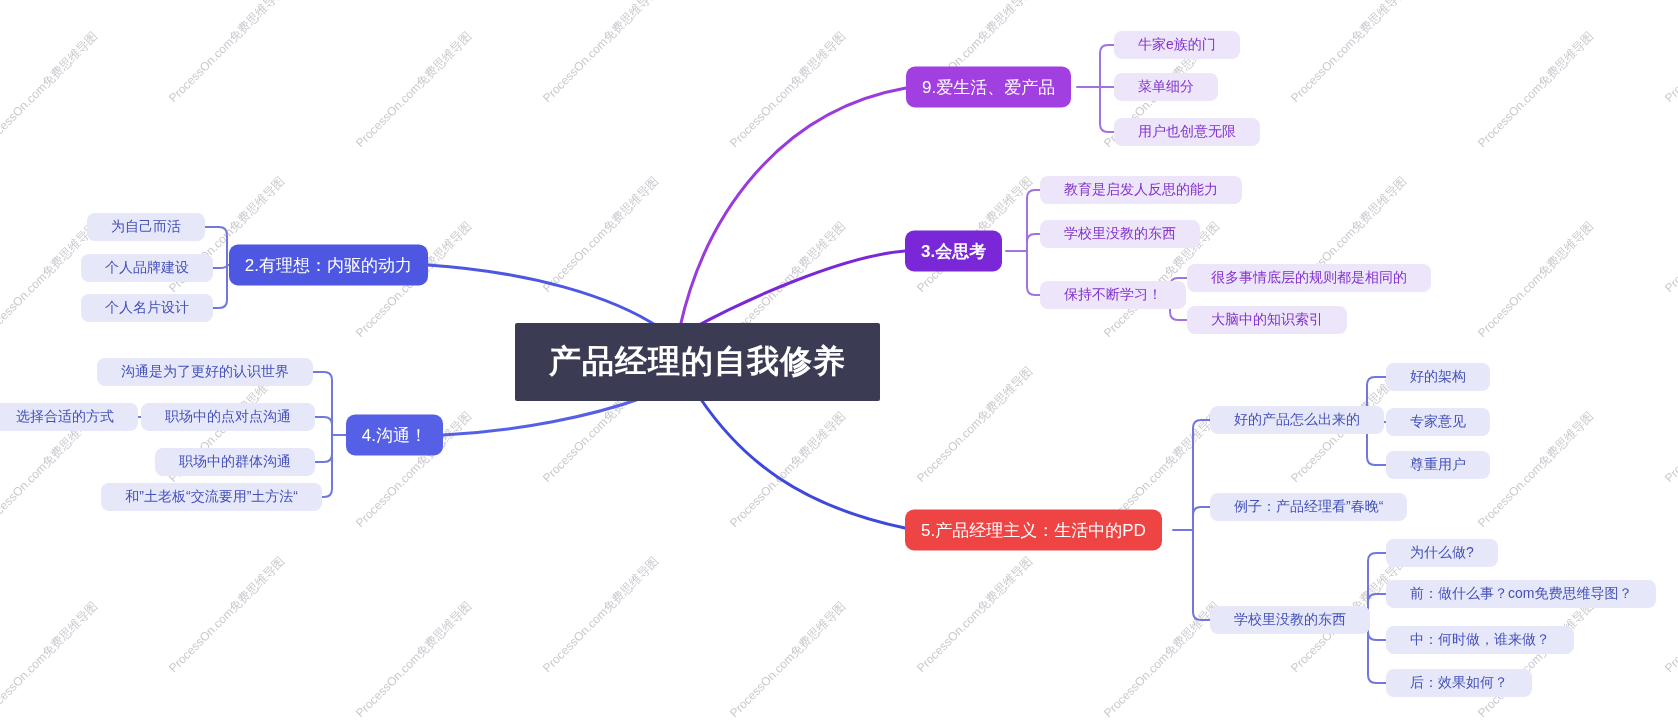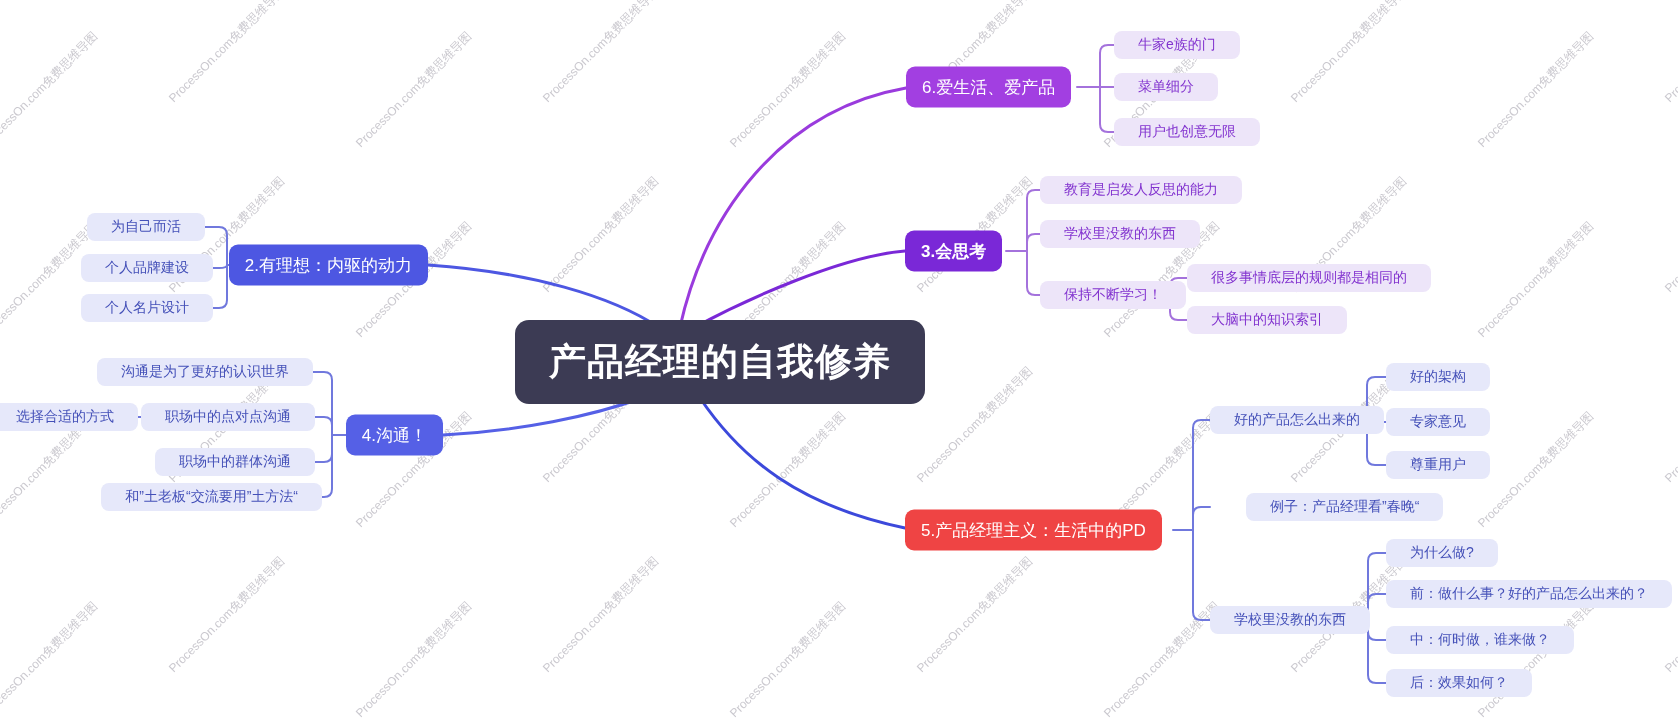--- a/index.html
+++ b/index.html
@@ -27,24 +27,24 @@
   .node{
     position:absolute;
     transform:translateY(-50%);
     white-space:nowrap;
     z-index:2;
     box-sizing:border-box;
   }
   .center-node{
     background:#3c3b54;
     color:#ffffff;
-    font-size:37px;
+    font-size:32px;
     font-weight:bold;
     padding:17px 34px;
-    border-radius:14px;
+    border-radius:2px;
     letter-spacing:1px;
   }
   .branch{
     color:#ffffff;
     font-size:17px;
     padding:9px 16px;
     border-radius:9px;
     text-align:center;
   }
   .bg-b1{background:#a23fe1;}
@@ -126,21 +126,21 @@
 
     <path d="M 1173 530 L 1193 530 M 1193 530 L 1193 428 Q 1193 420 1201 420 L 1210 420 M 1193 530 L 1193 515 Q 1193 507 1201 507 L 1210 507 M 1193 530 L 1193 612 Q 1193 620 1201 620 L 1210 620" fill="none" stroke-width="2" stroke-linecap="round" stroke="#7078dd"></path>
 
     <path d="M 1343 420 L 1367 420 M 1367 420 L 1367 385 Q 1367 377 1375 377 L 1386 377 M 1367 420 Q 1367 422 1375 422 L 1386 422 M 1367 420 L 1367 457 Q 1367 465 1375 465 L 1386 465" fill="none" stroke-width="2" stroke-linecap="round" stroke="#7078dd"></path>
 
     <path d="M 1353 620 L 1368 620 M 1368 620 L 1368 561 Q 1368 553 1376 553 L 1386 553 M 1368 620 L 1368 602 Q 1368 594 1376 594 L 1386 594 M 1368 620 L 1368 632 Q 1368 640 1376 640 L 1386 640 M 1368 620 L 1368 675 Q 1368 683 1376 683 L 1386 683" fill="none" stroke-width="2" stroke-linecap="round" stroke="#7078dd"></path>
   </svg>
 
   <div class="node center-node" style="left:515px;top:362px">产品经理的自我修养</div>
 
-  <div class="node branch bg-b1" style="left:906px;top:87px">6.爱生活、爱产品</div>
+  <div class="node branch bg-b1" style="left:906px;top:87px">9.爱生活、爱产品</div>
   <div class="node child purple" style="left:1114px;top:45px">牛家e族的门</div>
   <div class="node child purple" style="left:1114px;top:87px">菜单细分</div>
   <div class="node child purple" style="left:1114px;top:132px">用户也创意无限</div>
 
   <div class="node branch bg-b2" style="right:1250px;top:265px">2.有理想：内驱的动力</div>
   <div class="node child blue" style="right:1473px;top:227px">为自己而活</div>
   <div class="node child blue" style="right:1465px;top:268px">个人品牌建设</div>
   <div class="node child blue" style="right:1465px;top:308px">个人名片设计</div>
 
   <div class="node branch bg-b3" style="left:905px;top:251px">3.会思考</div>
@@ -155,20 +155,20 @@
   <div class="node child blue" style="right:1363px;top:417px">职场中的点对点沟通</div>
   <div class="node child blue" style="right:1540px;top:417px">选择合适的方式</div>
   <div class="node child blue" style="right:1363px;top:462px">职场中的群体沟通</div>
   <div class="node child blue" style="right:1356px;top:497px">和”土老板“交流要用”土方法“</div>
 
   <div class="node branch bg-b5" style="left:905px;top:530px">5.产品经理主义：生活中的PD</div>
   <div class="node child blue" style="left:1210px;top:420px">好的产品怎么出来的</div>
   <div class="node child blue" style="left:1386px;top:377px">好的架构</div>
   <div class="node child blue" style="left:1386px;top:422px">专家意见</div>
   <div class="node child blue" style="left:1386px;top:465px">尊重用户</div>
-  <div class="node child blue" style="left:1246px;top:507px">例子：产品经理看”春晚“</div>
+  <div class="node child blue" style="left:1210px;top:507px">例子：产品经理看”春晚“</div>
   <div class="node child blue" style="left:1210px;top:620px">学校里没教的东西</div>
   <div class="node child blue" style="left:1386px;top:553px">为什么做?</div>
-  <div class="node child blue" style="left:1386px;top:594px">前：做什么事？好的产品怎么出来的？</div>
+  <div class="node child blue" style="left:1386px;top:594px">前：做什么事？com免费思维导图？</div>
   <div class="node child blue" style="left:1386px;top:640px">中：何时做，谁来做？</div>
   <div class="node child blue" style="left:1386px;top:683px">后：效果如何？</div>
 
 </div>
 
 </body></html>

